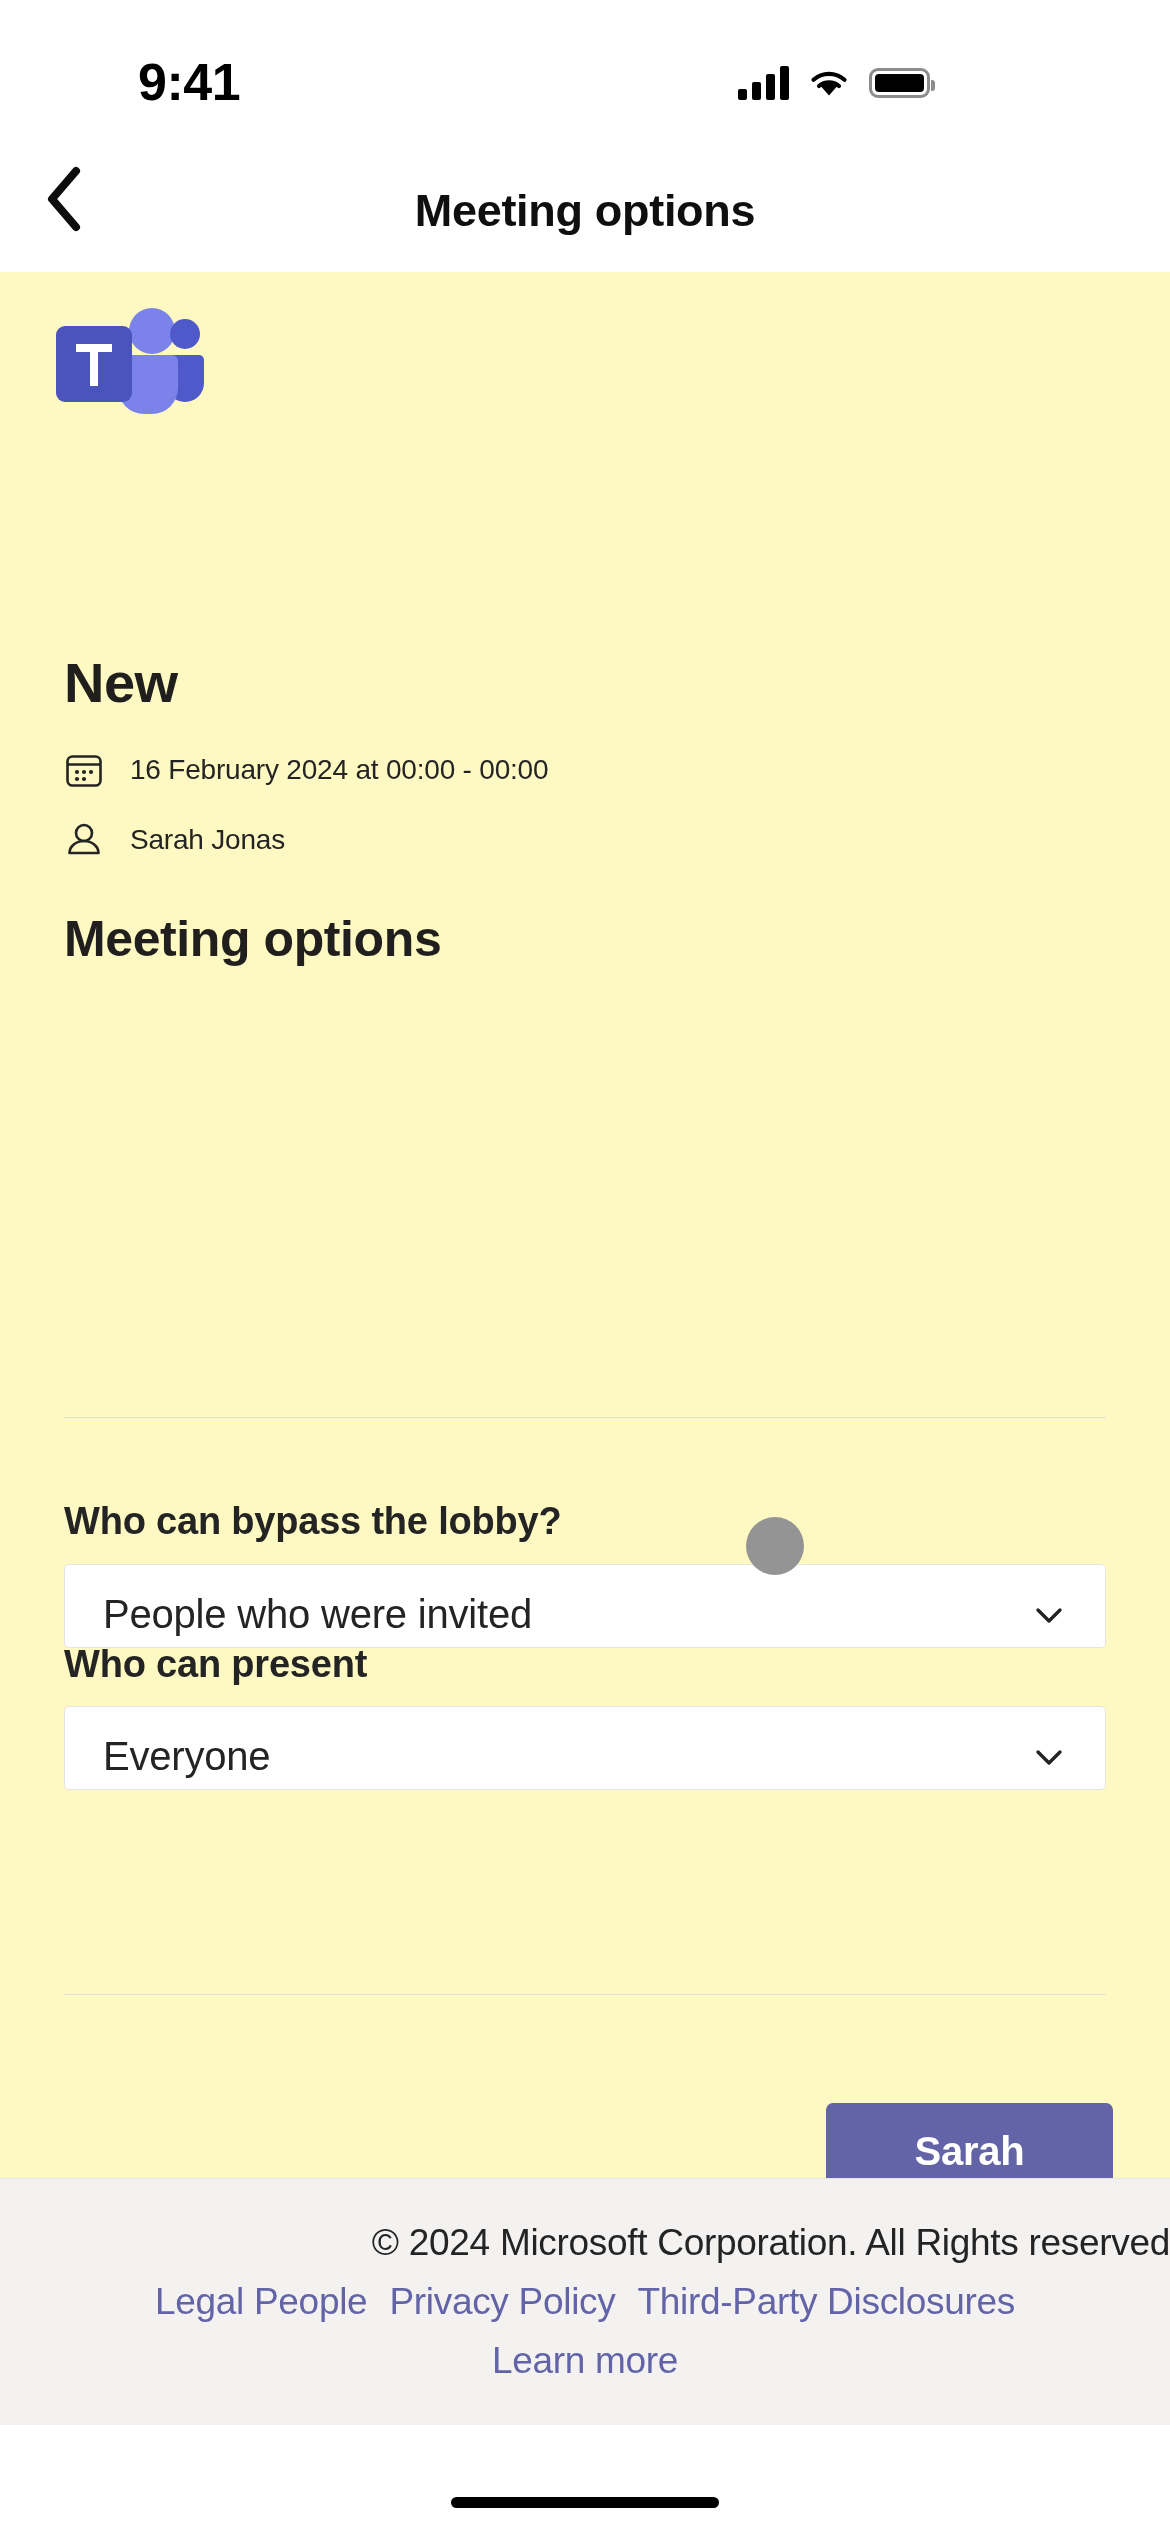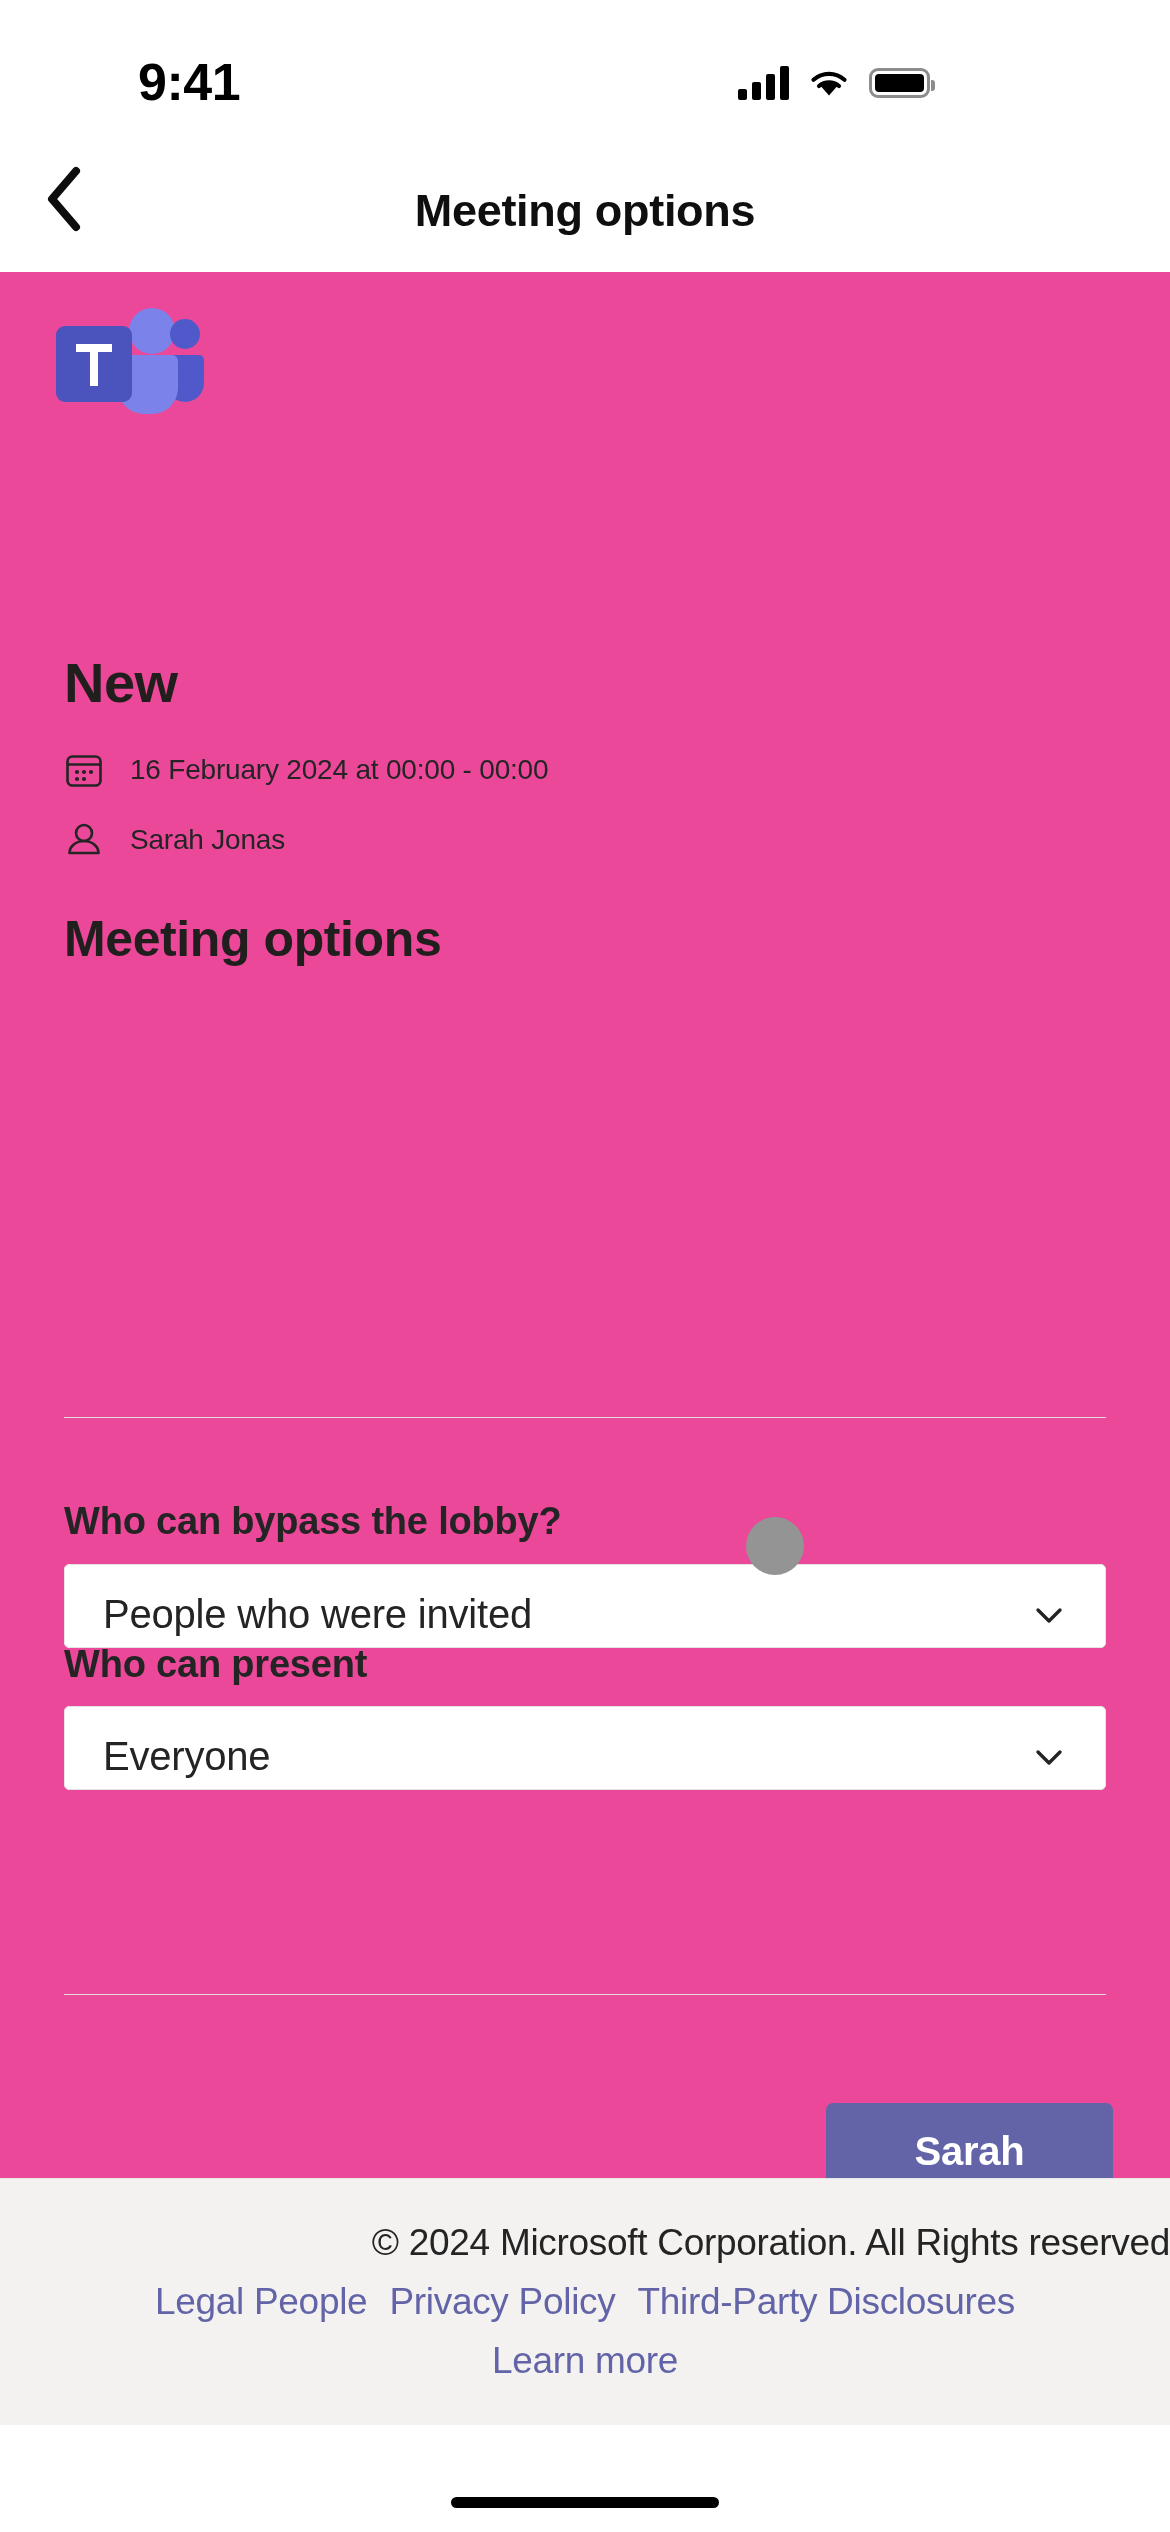--- a/index.html
+++ b/index.html
@@ -103,21 +103,21 @@
     color: #0f0f0f;
     letter-spacing: -0.3px;
   }
 
   
   .content {
     position: absolute;
     top: 272px; left: 0;
     width: 1170px;
     height: 1906px;
-    background: #ec4899;
+    background: #fef9c3;
   }
 
   .teams-logo {
     position: absolute;
     left: 54px;
     top: 32px;
     width: 150px;
     height: 110px;
   }
 

